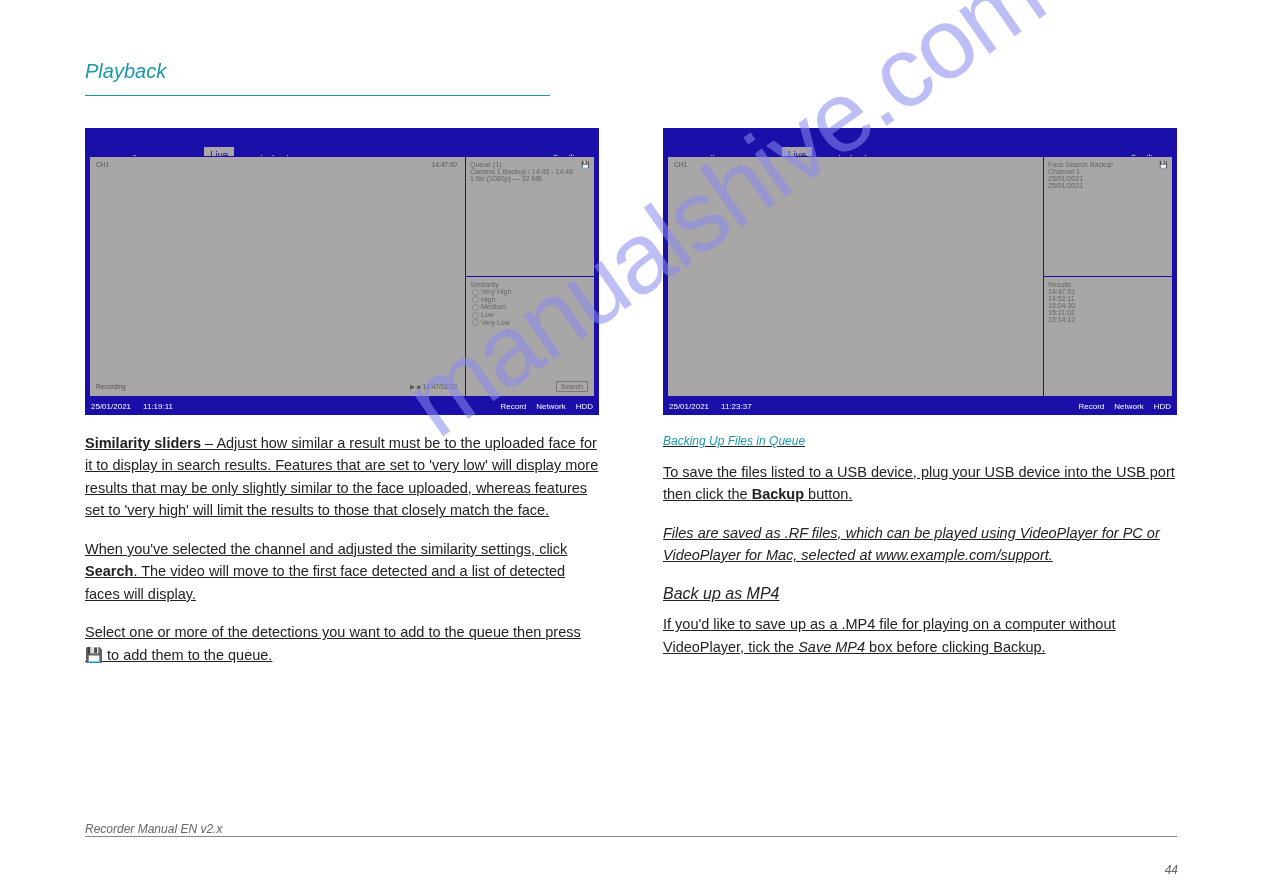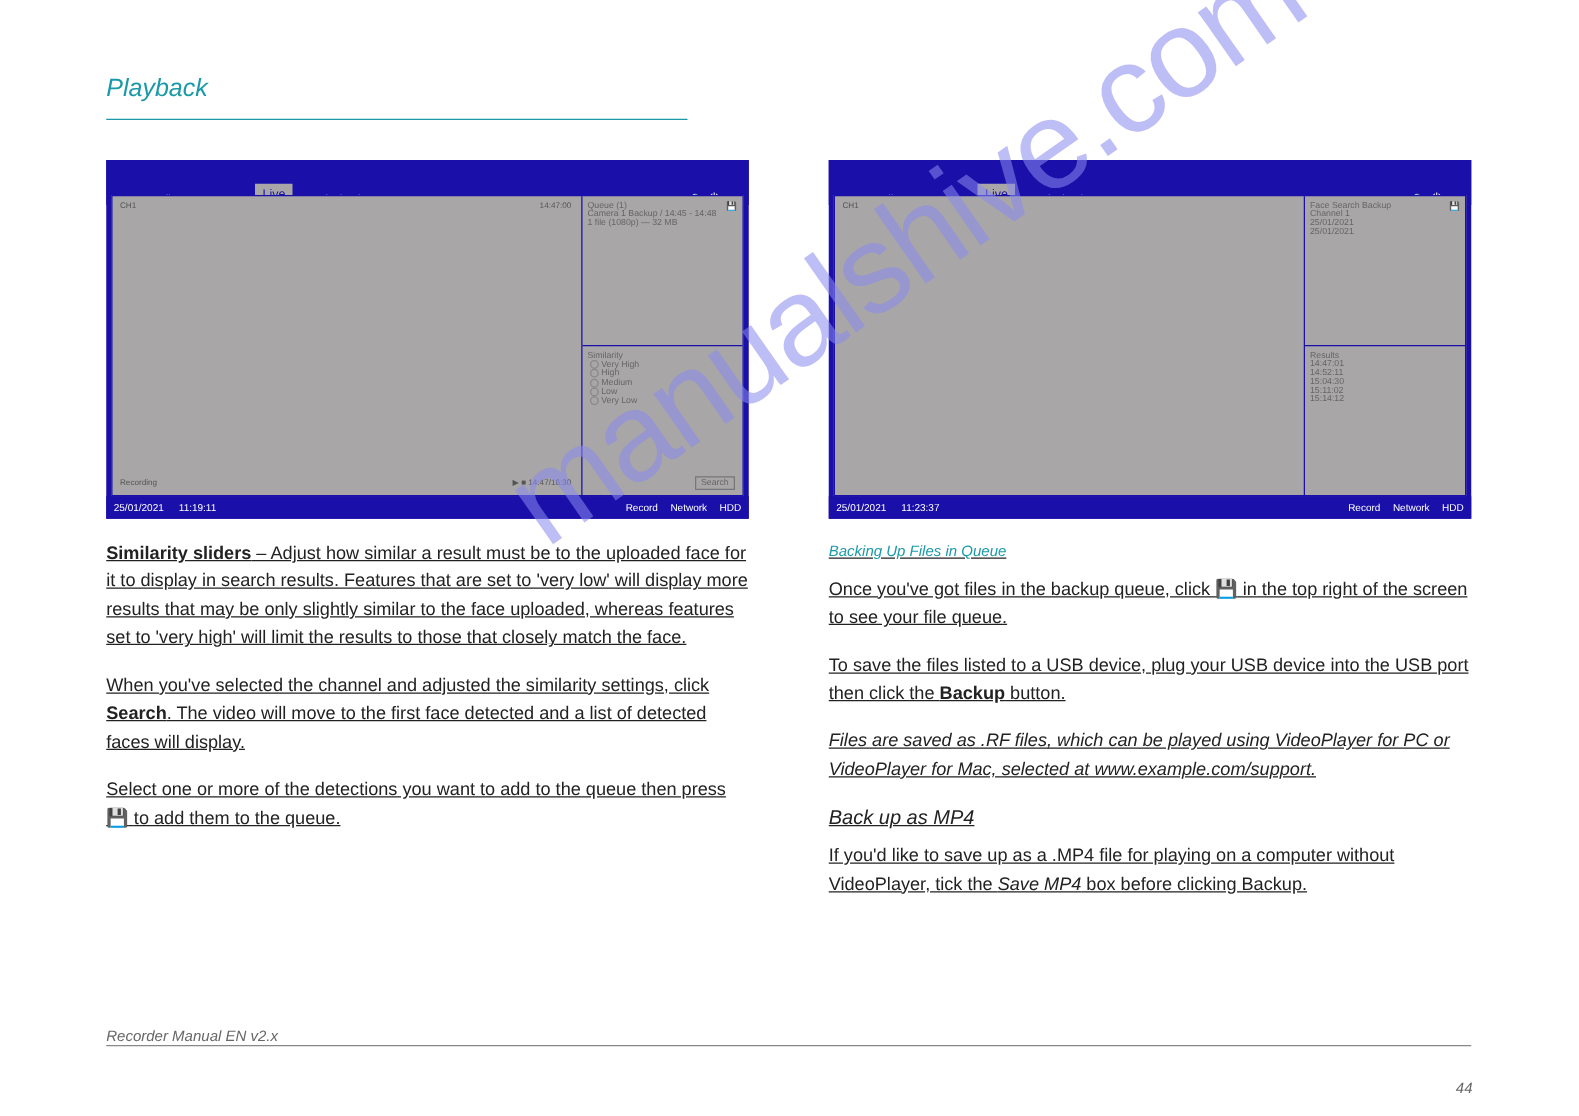--- a/index.html
+++ b/index.html
@@ -295,23 +295,20 @@
     <p>
       <span>When you've selected the channel and adjusted the similarity settings, click </span><b>Search</b><span>. The video will move to the first face detected and a list of detected faces will display.</span>
     </p>
     <p>
       <span>Select one or more of the detections you want to add to the queue then press </span><span>💾</span> <span> to add them to the queue.</span>
     </p>
   </div>
   <div class="col">
     <div class="sect-title">Backing Up Files in Queue</div>
     <p>
-      <span>Once you've got files in the backup queue, click </span><span>💾</span><span> in the top right of the screen to see your file queue.</span>
-    </p>
-    <p>
       <span>To save the files listed to a USB device, plug your USB device into the USB port then click the </span><b>Backup</b><span> button.</span>
     </p>
     <p class="note">Files are saved as .RF files, which can be played using VideoPlayer for PC or VideoPlayer for Mac, selected at www.example.com/support.</p>
     <div class="subh">Back up as MP4</div>
     <p>
       <span>If you'd like to save up as a .MP4 file for playing on a computer without VideoPlayer, tick the </span><span class="em">Save MP4</span><span> box before clicking Backup.</span>
     </p>
   </div>
 </div>
 

